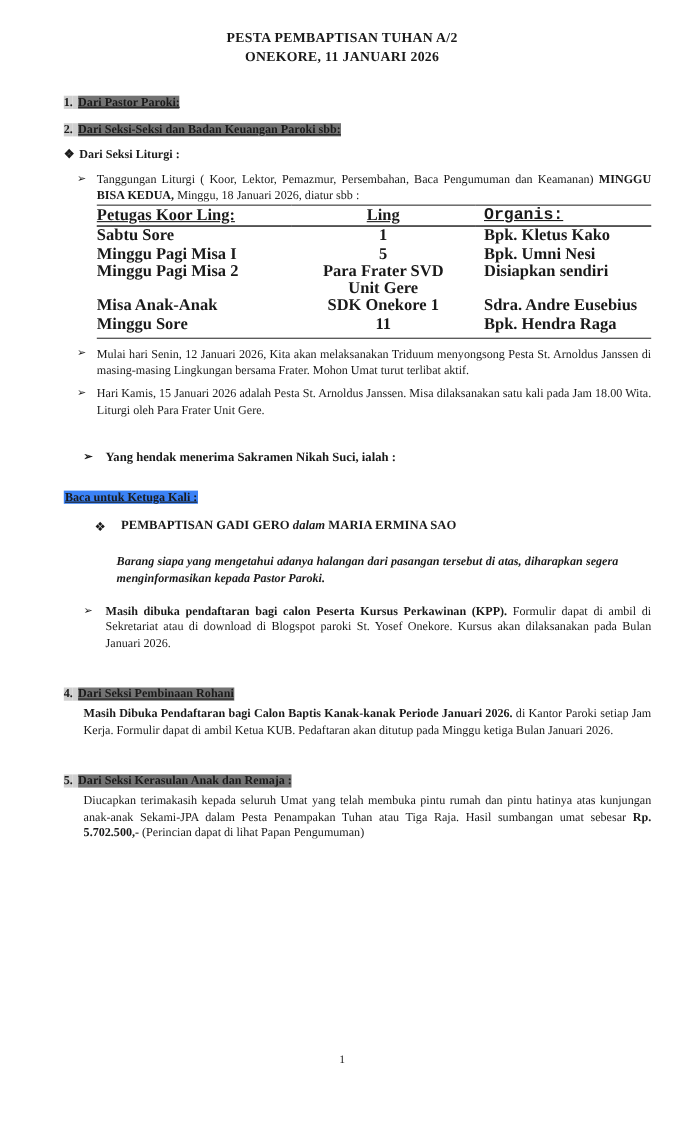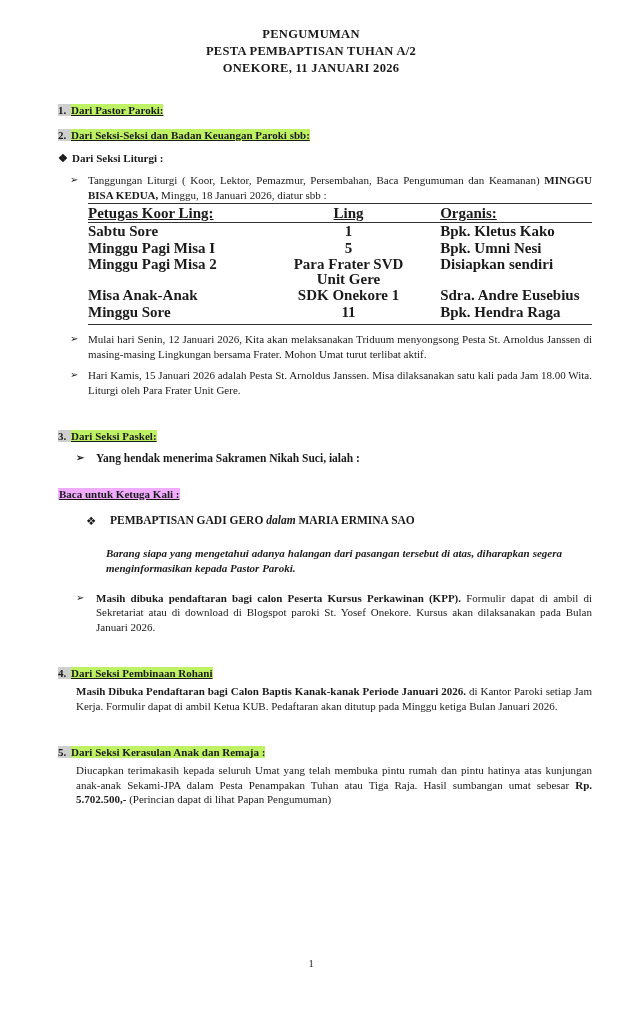--- a/index.html
+++ b/index.html
@@ -51,21 +51,21 @@
     line-height: 15px;
   }
   .section-head .hl {
     background: #cfcfcf;
     padding: 0 1px;
   }
   .section-head .num {
     background: #cfcfcf;
   }
   .section-head .ttl {
-    background: #bef264;
+    background: #737373;
     text-decoration: underline;
   }
   .section-head.no-underline .ttl {
     text-decoration: none;
   }
 
   
   .lvl-diamond {
     padding-left: 14px;
     font-weight: bold;
@@ -133,21 +133,21 @@
   table.koor thead th {
     font-weight: bold;
     text-decoration: underline;
     padding: 2px 0 2px 0;
     border-top: 1px solid #333;
     border-bottom: 1px solid #333;
     line-height: 14px;
   }
   table.koor thead th.c1 { text-align: left; width: 180px; }
   table.koor thead th.c2 { text-align: center; width: 170px; }
-  table.koor thead th.c3 { text-align: left; width: 154px; padding-left: 8px;}
+  table.koor thead th.c3 { text-align: left; width: 154px; padding-left: 8px; font-family: Liberation Mono, monospace;}
   table.koor tbody td {
     font-weight: bold;
     padding: 1px 0;
     line-height: 14.5px;
     vertical-align: top;
   }
   table.koor tbody td.c1 { text-align: left; }
   table.koor tbody td.c2 { text-align: center; }
   table.koor tbody td.c3 { text-align: left; padding-left: 8px; }
   table.koor tbody td .sub2 { display: block; text-align: center; }
@@ -155,21 +155,21 @@
   .rule-below {
     margin-left: 30px;
     width: 504px;
     border-top: 1px solid #333;
     margin-top: 4px;
     margin-bottom: 3px;
   }
 
   
   .yellow {
-    background: #f0abfc;
+    background: #3b82f6;
     font-weight: bold;
     text-decoration: underline;
     font-size: 11px;
     padding: 0 1px;
   }
   .yellow-row {
     margin-top: 22px;
     padding-left: 0px;
     font-size: 11px;
   }
@@ -217,21 +217,20 @@
     text-align: center;
     font-size: 10.5px;
   }
 </style>
 </head>
 <body>
 
 <div class="page">
 
   <div class="title-block">
-    <div class="title-line">PENGUMUMAN</div>
     <div class="title-line">PESTA PEMBAPTISAN TUHAN   A/2</div>
     <div class="title-line underlined">ONEKORE, 11 JANUARI  2026</div>
   </div>
 
   <div class="content">
 
     <div class="section-head">
       <span class="num">1.</span><span class="hl">&nbsp;</span><span class="ttl">Dari Pastor Paroki:</span>
     </div>
 
@@ -296,23 +295,20 @@
       <span> Mulai hari Senin, 12 Januari 2026, Kita akan melaksanakan Triduum menyongsong Pesta St. Arnoldus Janssen di masing-masing Lingkungan bersama Frater. Mohon Umat turut terlibat aktif.</span>
     </div>
 
     <div class="lvl-arrow">
       <span class="bullet">➢</span>
       <span>Hari Kamis, 15 Januari 2026 adalah Pesta St. Arnoldus Janssen. Misa dilaksanakan satu kali pada Jam 18.00 Wita. Liturgi oleh Para Frater Unit Gere.</span>
     </div>
 
     <div class="spacer-lg"></div>
 
-    <div class="section-head">
-      <span class="num">3.</span><span class="hl">&nbsp;</span><span class="ttl">Dari Seksi Paskel:</span>
-    </div>
 
     <div class="lvl-arrow bold-line">
       <span class="bullet">➢</span>
       <span>Yang hendak menerima Sakramen Nikah Suci, ialah :</span>
     </div>
 
     <div class="yellow-row">
       <span class="yellow">Baca untuk Ketuga Kali  :</span>
     </div>
 

